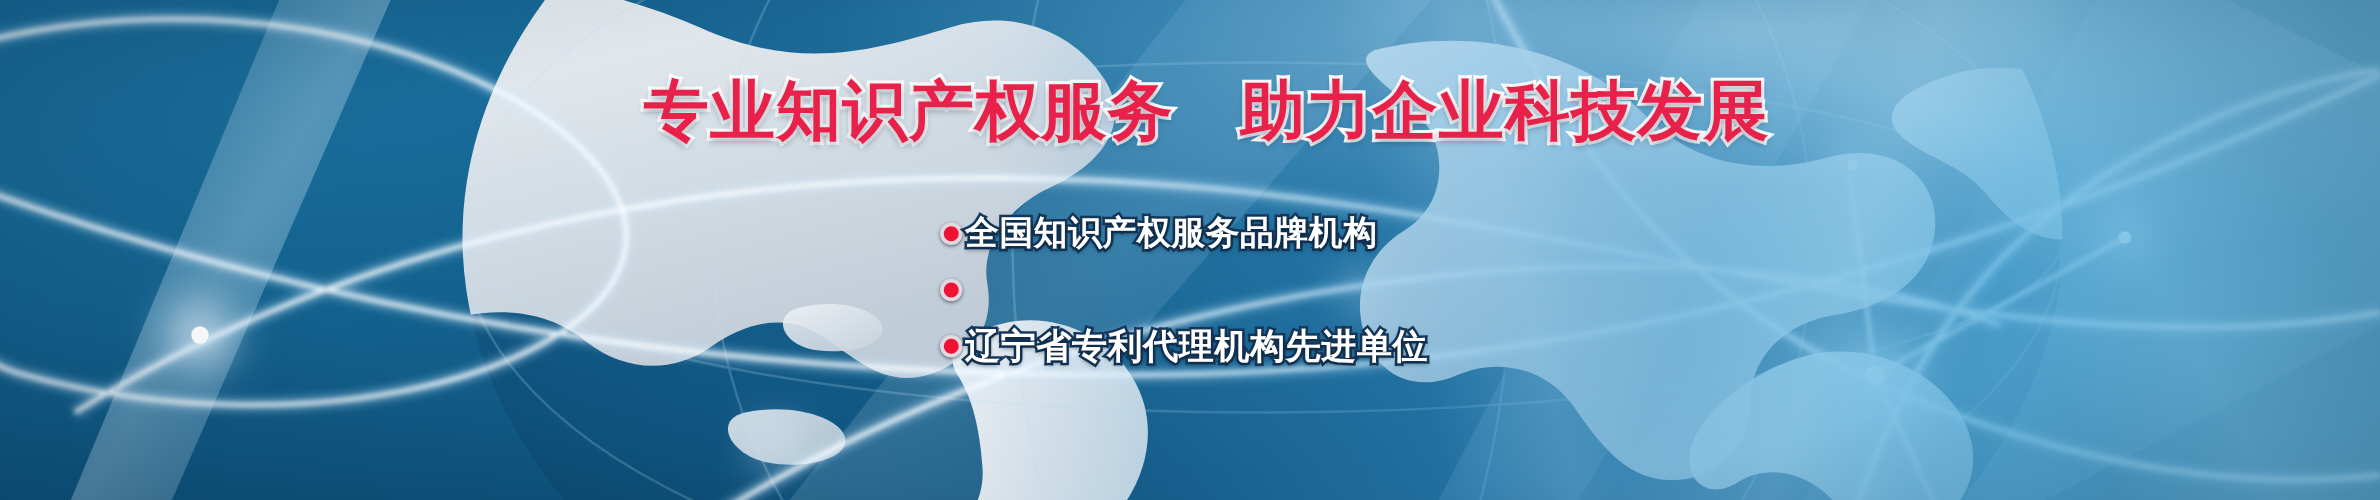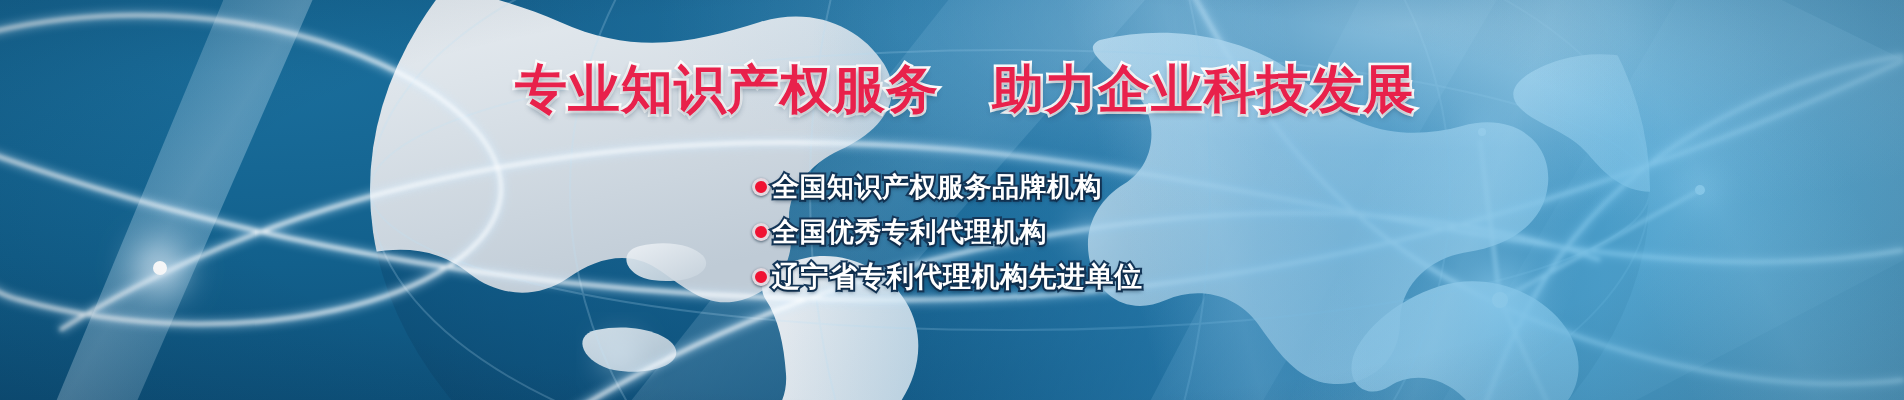--- a/index.html
+++ b/index.html
@@ -238,21 +238,20 @@
 
     <div class="bullets">
 
       <div class="bullet-row">
         <span class="bullet-dot"></span>
         <span class="bullet-text">全国知识产权服务品牌机构</span>
       </div>
 
       <div class="bullet-row">
         <span class="bullet-dot"></span>
-        <span class="bullet-text">全国优秀专利代理机构</span>
       </div>
 
 
       <div class="bullet-row">
         <span class="bullet-dot"></span>
         <span class="bullet-text">辽宁省专利代理机构先进单位</span>
       </div>
 
     </div>
   </div>

